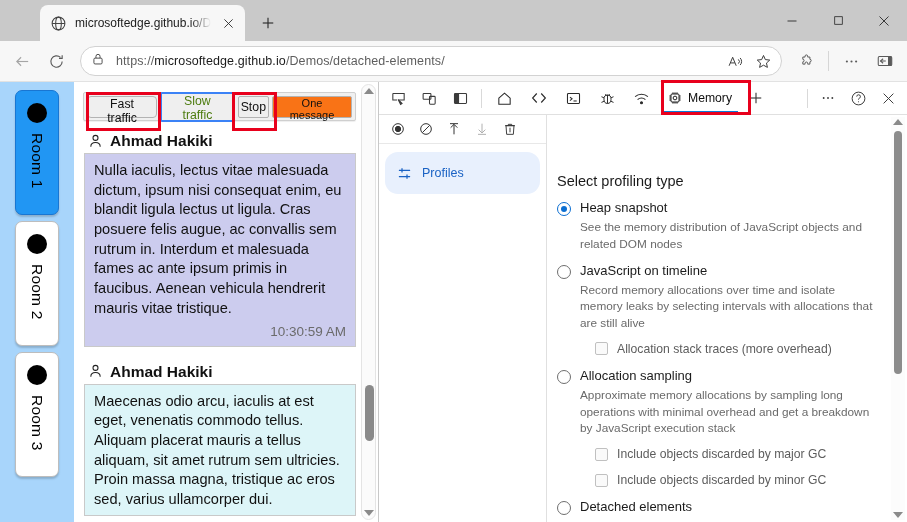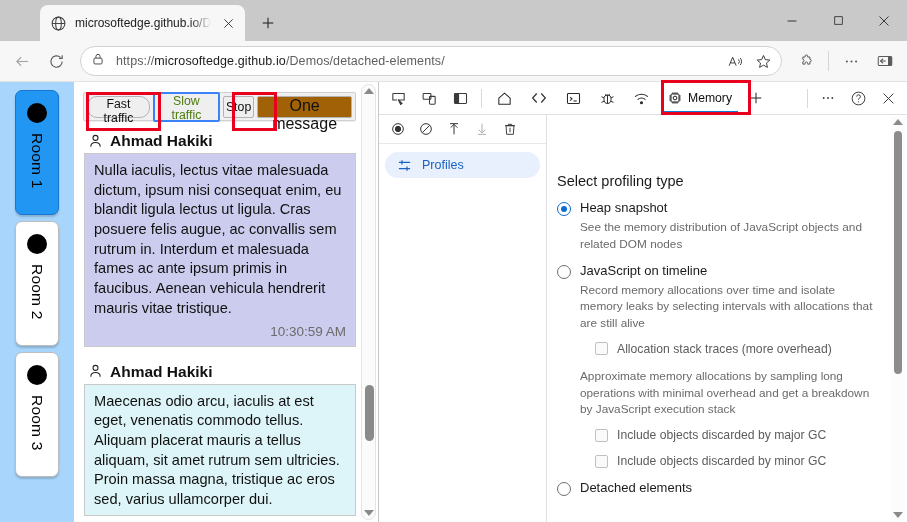--- a/index.html
+++ b/index.html
@@ -191,21 +191,21 @@
     background: #fff;
   }
   #mem-toolbar {
     height: 29px; display: flex; align-items: center; gap: 2px;
     padding: 0 6px;
     border-bottom: 1px solid #e8e8e8;
   }
   .mt-icon { width: 26px; height: 24px; display: flex; align-items: center; justify-content: center; color: #333; flex: 0 0 26px; }
   .mt-icon.dim { color: #b0b0b0; }
   #profiles-item {
-    margin: 8px 6px 0 6px; height: 26px;
+    margin: 8px 6px 0 6px; height: 42px;
     background: #e8f0fd; border-radius: 13px;
     display: flex; align-items: center; gap: 10px;
     padding: 0 12px;
     color: #1a62c4; font-size: 12.5px;
   }
   .sliders-icon { width: 15px; height: 15px; flex: 0 0 15px; color: #1a62c4; }
 
   #mem-right { flex: 1; min-width: 0; position: relative; overflow: hidden; background: #fff; }
   #mem-content { padding: 12px 22px 10px 10px; }
   #mem-title { font-size: 14.5px; color: #1b1b1b; margin-bottom: 11px; margin-top: 46px; }
@@ -412,24 +412,24 @@
         </div>
 
         <div class="wp-scrollbar">
           <span class="sb-arrow up"></span>
           <span class="sb-thumb" style="top:300px;height:56px;"></span>
           <span class="sb-arrow down"></span>
         </div>
       </div>
 
       <div style="position:absolute;left:83px;top:10px;right:22px;height:29px;background:#f0f0f0;border:1px solid #cfcfcf;border-radius:2px;display:flex;align-items:center;padding:0 3px;gap:3px;box-shadow:0 1px 1px rgba(0,0,0,.07);">
-        <button style="height:22px;padding:0 9px;font-size:12.3px;font-family:'Liberation Sans',sans-serif;background:#efefef;border:1px solid #b3b3b3;border-radius:10px;color:#111;cursor:pointer;">Fast traffic</button>
+        <button style="height:22px;padding:0 9px;font-size:12.3px;font-family:'Liberation Sans',sans-serif;background:#efefef;border:1px solid #b3b3b3;border-radius:4px;color:#111;cursor:pointer;">Fast traffic</button>
         <button style="height:30px;padding:0 9px;font-size:12.3px;font-family:'Liberation Sans',sans-serif;background:#efefef;border:2px solid #3b82f6;border-radius:2px;color:#4d7c0f;cursor:pointer;">Slow traffic</button>
         <button style="height:22px;padding:0 2px;font-size:12.3px;font-family:'Liberation Sans',sans-serif;background:#efefef;border:1px solid #b3b3b3;border-radius:2px;color:#111;cursor:pointer;">Stop</button>
-        <button style="height:22px;padding:0 9px;font-size:16px;font-family:'Liberation Sans',sans-serif;background:#a16207;border:1px solid #b3b3b3;border-radius:2px;color:#111;cursor:pointer;">One message</button>
+        <button style="height:22px;padding:0 9px;font-size:11px;font-family:'Liberation Sans',sans-serif;background:#f97316;border:1px solid #b3b3b3;border-radius:2px;color:#111;cursor:pointer;">One message</button>
       </div>
     </div>
 
     <div id="devtools">
 
       <div id="dt-tabbar">
         <div class="dt-icon">
           <svg viewBox="0 0 24 24" width="17" height="17" fill="none" stroke="currentColor" stroke-width="1.5">
             <path d="M4 5h16v9h-8"></path>
               <path d="M4 5v9h6"></path>
@@ -604,20 +604,24 @@
             <div class="radio-row">
               <span class="radio"></span>
               <span class="radio-label">JavaScript on timeline</span>
             </div>
             <div class="radio-desc">Record memory allocations over time and isolate memory leaks by selecting intervals with allocations that are still alive</div>
             <div class="check-row">
               <span class="checkbox"></span>
               <span class="check-label">Allocation stack traces (more overhead)</span>
             </div>
 
+            <div class="radio-row">
+              <span class="radio"></span>
+              <span class="radio-label">Allocation sampling</span>
+            </div>
             <div class="radio-desc">Approximate memory allocations by sampling long operations with minimal overhead and get a breakdown by JavaScript execution stack</div>
             <div class="check-row">
               <span class="checkbox"></span>
               <span class="check-label">Include objects discarded by major GC</span>
             </div>
             <div class="check-row">
               <span class="checkbox"></span>
               <span class="check-label">Include objects discarded by minor GC</span>
             </div>
 

